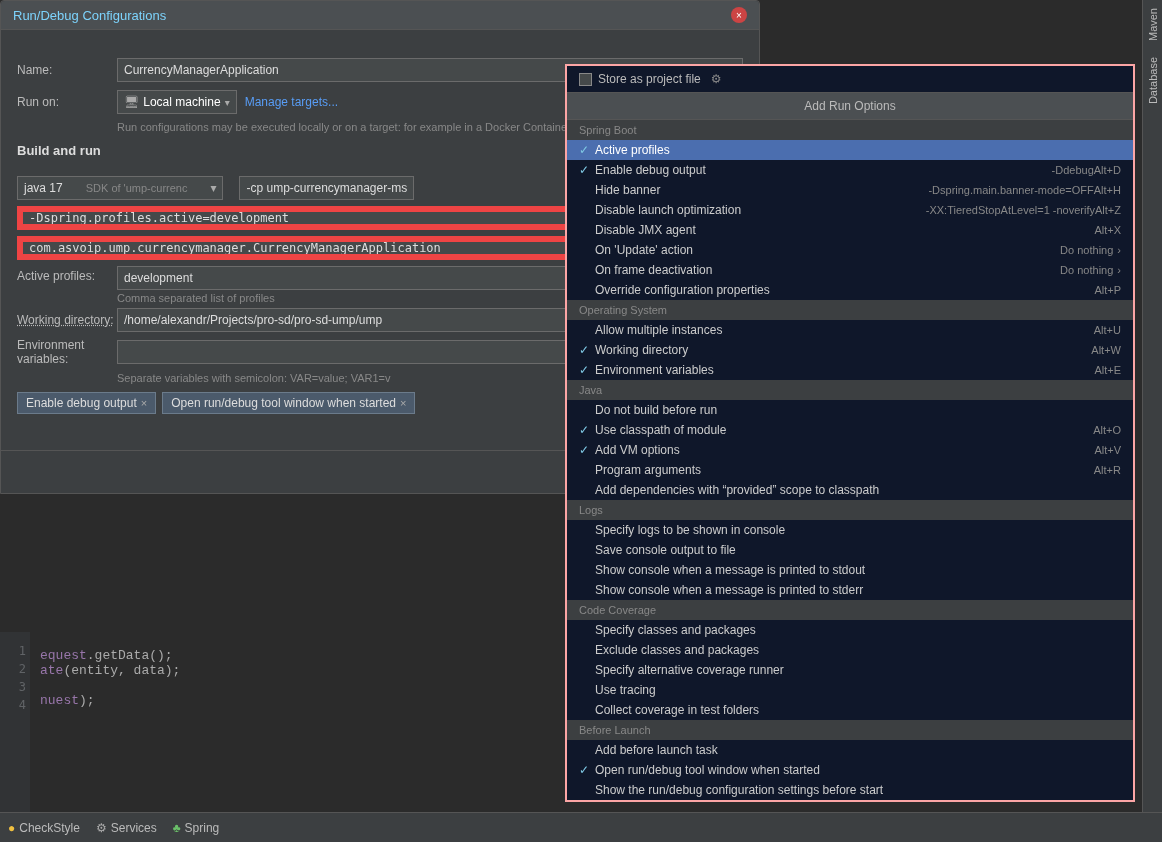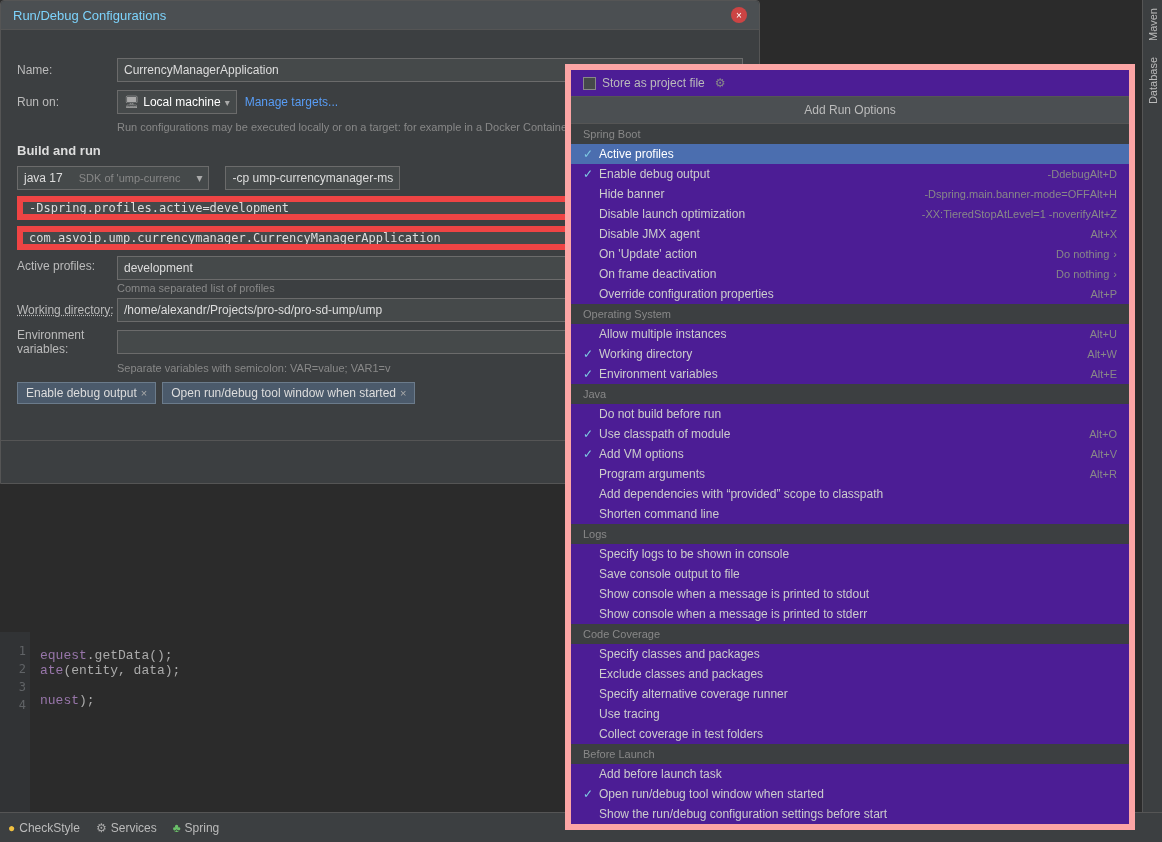--- a/index.html
+++ b/index.html
@@ -177,21 +177,21 @@
       color: #888888;
       font-size: 11px;
       margin: 4px 0 8px 100px;
       line-height: 1.4;
     }
 
     .section-title {
       font-size: 13px;
       color: #dddddd;
       font-weight: bold;
-      margin-bottom: 8px;
+      margin-bottom: 18px;
     }
 
     .build-run-section {
       margin-top: 4px;
     }
 
     .sdk-row {
       display: flex;
       align-items: center;
       gap: 4px;
@@ -199,21 +199,21 @@
     }
 
     .sdk-select {
       display: flex;
       align-items: center;
       background: #45494a;
       border: 1px solid #6b6b6b;
       padding: 2px 6px;
       height: 24px;
       cursor: pointer;
-      gap: 12px;
+      gap: 19px;
       color: #dddddd;
     }
 
     .code-field {
       width: 100%;
       background: #45494a;
       border: 6px solid #ef4444;
       color: #dddddd;
       padding: 3px 6px;
       font-size: 12px;
@@ -302,22 +302,22 @@
       font-size: 12px;
       height: 26px;
     }
 
     
     .dropdown-menu {
       position: absolute;
       top: 64px;
       left: 565px;
       width: 570px;
-      background: #4c1d95;
-      border: 6px solid #fca5a5;
+      background: #0f172a;
+      border: 2px solid #fca5a5;
       z-index: 200;
     }
 
     .dropdown-header {
       background: #4b4f52;
       padding: 6px 12px;
       font-size: 12px;
       color: #bbbbbb;
       text-align: center;
       border-bottom: 1px solid #555;
@@ -631,24 +631,20 @@
         <span class="shortcut">Alt+V</span>
       </div>
       <div class="menu-item">
         <span class="check"></span>
         <span class="item-label">Program arguments</span>
         <span class="shortcut">Alt+R</span>
       </div>
       <div class="menu-item">
         <span class="check"></span>
         <span class="item-label">Add dependencies with “provided” scope to classpath</span>
-      </div>
-      <div class="menu-item">
-        <span class="check"></span>
-        <span class="item-label">Shorten command line</span>
       </div>
       <div class="menu-section-header">Logs</div>
       <div class="menu-item">
         <span class="check"></span>
         <span class="item-label">Specify logs to be shown in console</span>
       </div>
       <div class="menu-item">
         <span class="check"></span>
         <span class="item-label">Save console output to file</span>
       </div>

